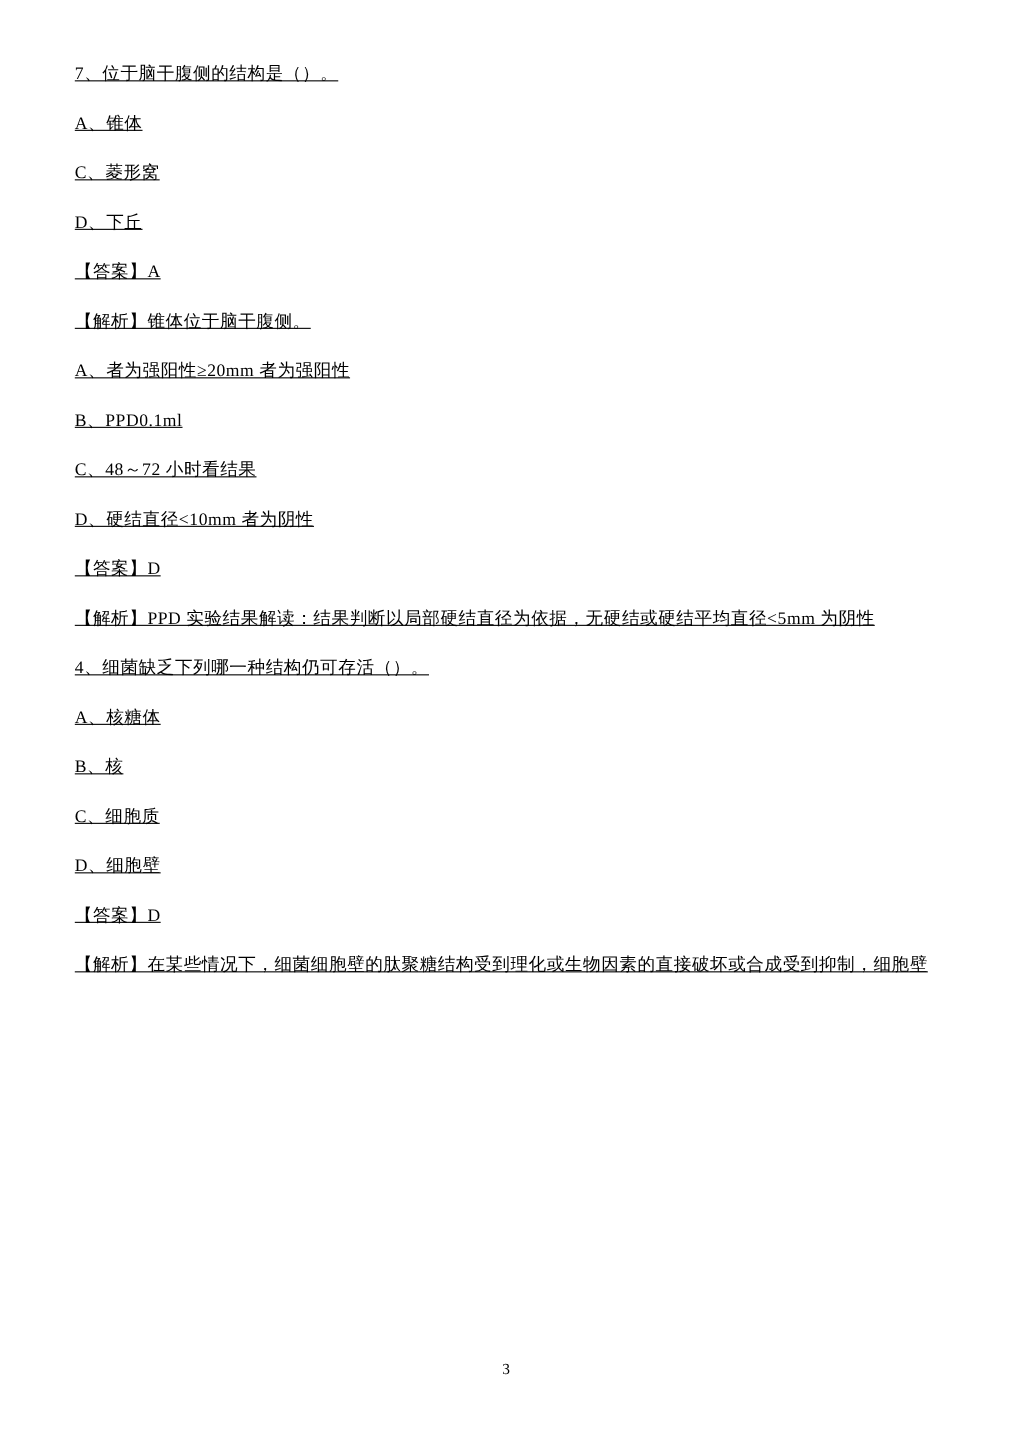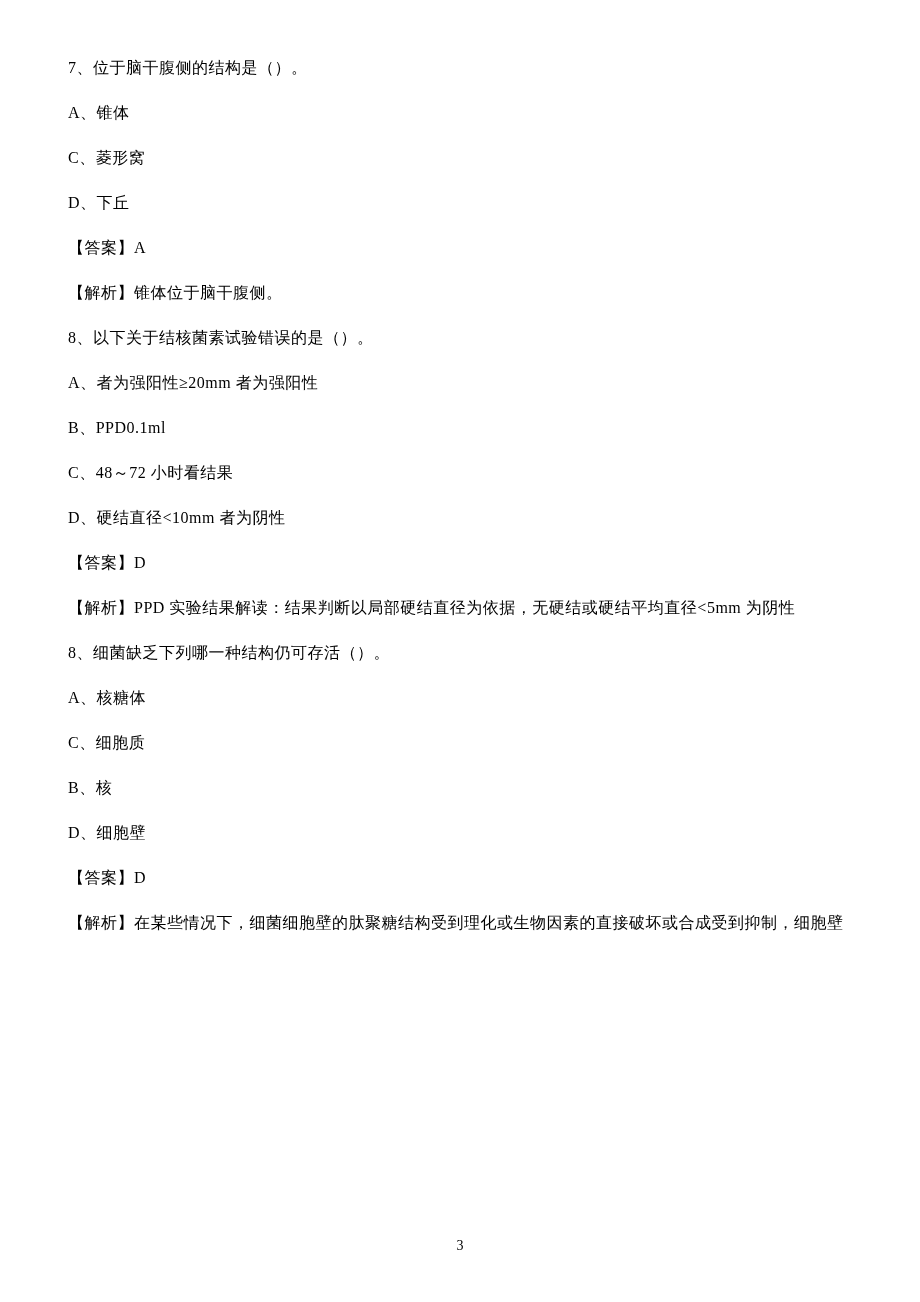--- a/index.html
+++ b/index.html
@@ -9,20 +9,21 @@
     font-family: "SimSun", "宋体", serif;
     font-size: 16px;
     color: #000000;
     width: 920px;
     height: 1302px;
     position: relative;
   }
   .page {
     padding: 60px 68px 0 68px;
     line-height: 1.0;
+    text-decoration: underline;
   }
   .line {
     margin-bottom: 29px;
     letter-spacing: 0.5px;
   }
   .page-number {
     position: absolute;
     bottom: 48px;
     left: 0;
     right: 0;
@@ -36,31 +37,30 @@
 
 <div class="page">
 
   <div class="line">7、位于脑干腹侧的结构是（）。</div>
   <div class="line">A、锥体</div>
   <div class="line">C、菱形窝</div>
   <div class="line">D、下丘</div>
   <div class="line">【答案】A</div>
   <div class="line">【解析】锥体位于脑干腹侧。</div>
 
-  <div class="line">8、以下关于结核菌素试验错误的是（）。</div>
   <div class="line">A、者为强阳性≥20mm 者为强阳性</div>
   <div class="line">B、PPD0.1ml</div>
   <div class="line">C、48～72 小时看结果</div>
   <div class="line">D、硬结直径&lt;10mm 者为阴性</div>
   <div class="line">【答案】D</div>
   <div class="line">【解析】PPD 实验结果解读：结果判断以局部硬结直径为依据，无硬结或硬结平均直径&lt;5mm 为阴性</div>
 
-  <div class="line">8、细菌缺乏下列哪一种结构仍可存活（）。</div>
+  <div class="line">4、细菌缺乏下列哪一种结构仍可存活（）。</div>
   <div class="line">A、核糖体</div>
+  <div class="line">B、核</div>
   <div class="line">C、细胞质</div>
-  <div class="line">B、核</div>
   <div class="line">D、细胞壁</div>
   <div class="line">【答案】D</div>
   <div class="line">【解析】在某些情况下，细菌细胞壁的肽聚糖结构受到理化或生物因素的直接破坏或合成受到抑制，细胞壁</div>
 
 </div>
 
 <div class="page-number">3</div>
 
 </body></html>

